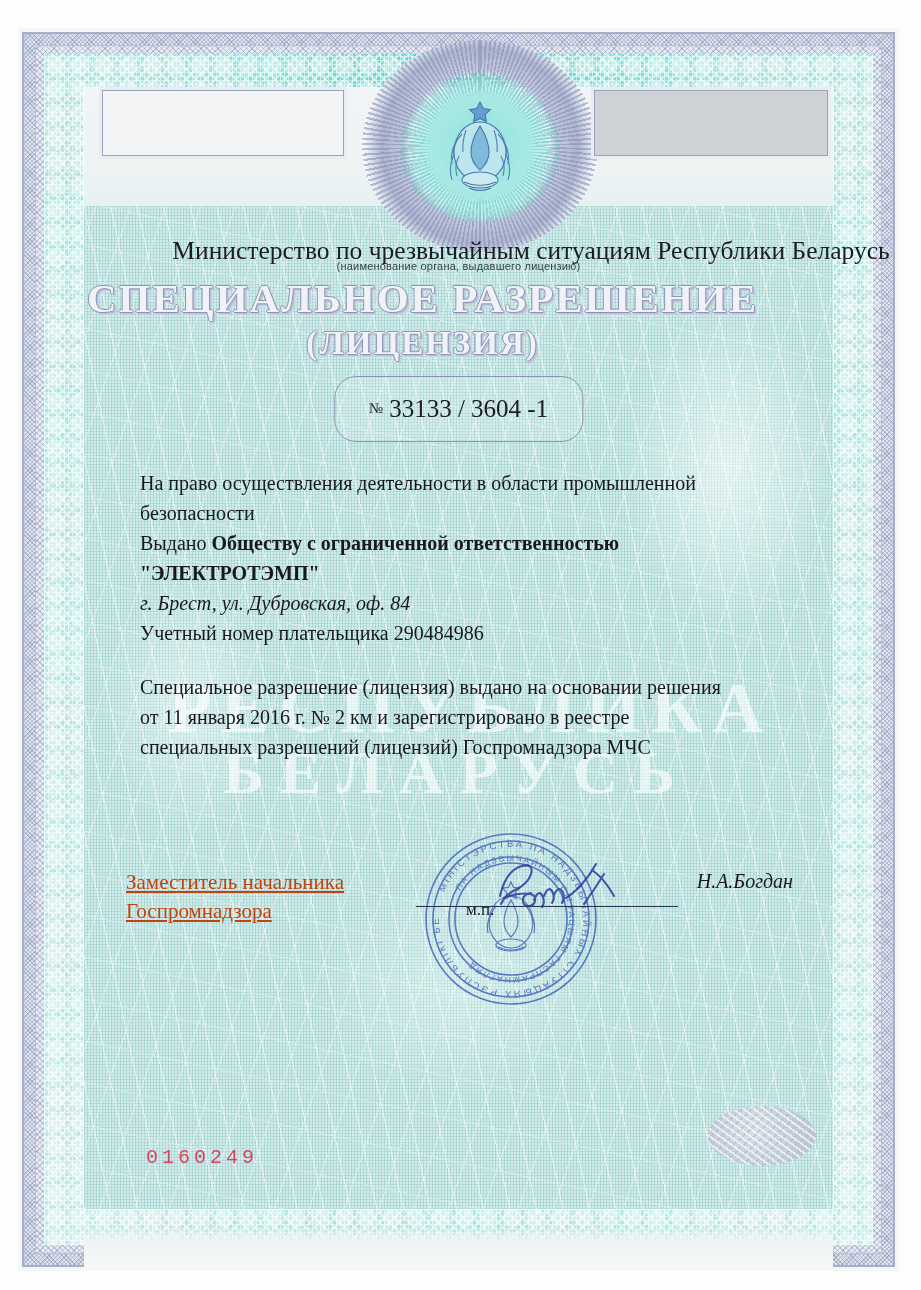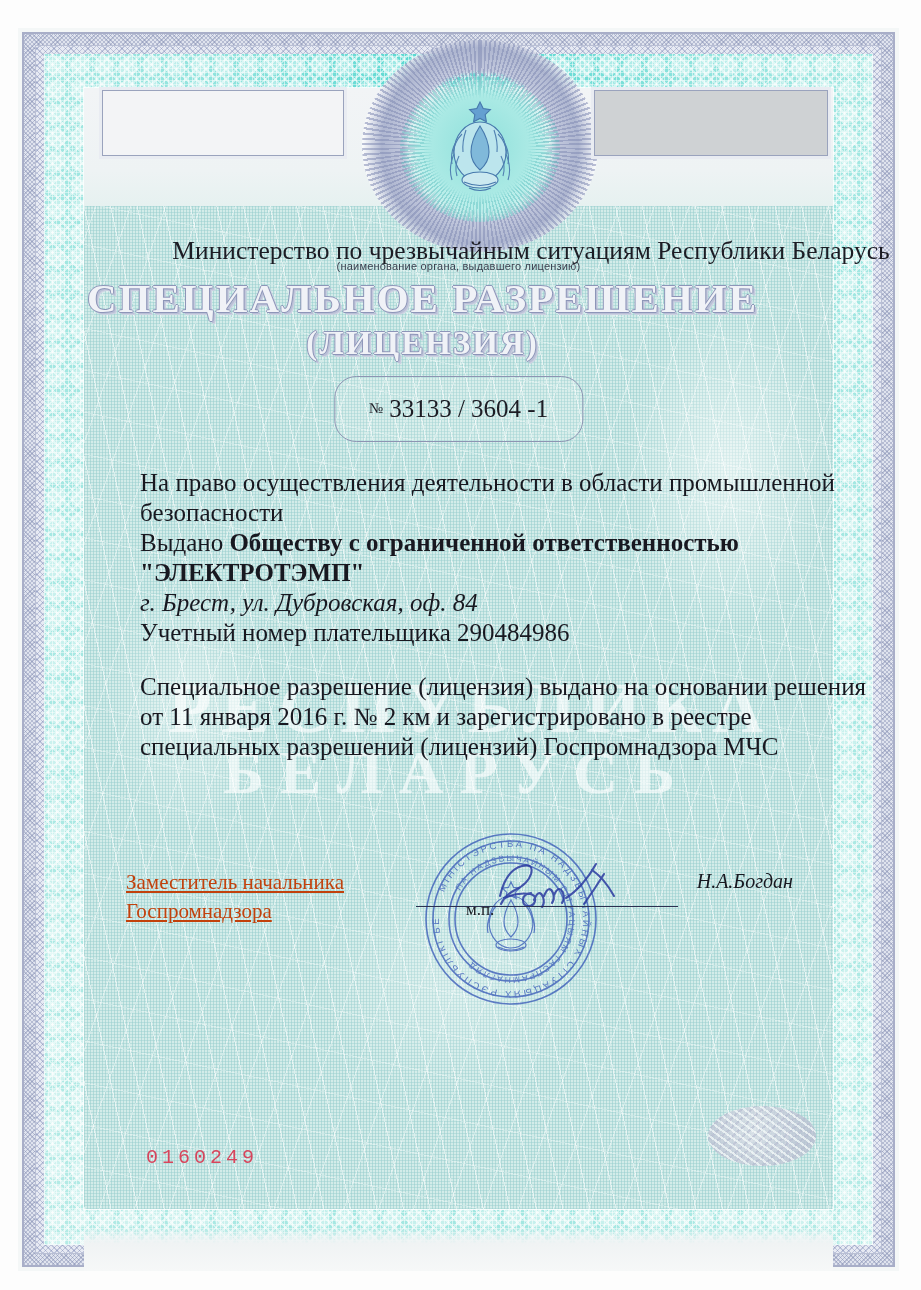--- a/index.html
+++ b/index.html
@@ -227,21 +227,21 @@
   .body-block {
     position: absolute;
     left: 122px;
     width: 700px;
     color: #181820;
   }
   .b1 { top: 440px; }
   .b2 { top: 644px; }
 
   .line {
-    font-size: 25px;
+    font-size: 20px;
     line-height: 30px;
     white-space: nowrap;
   }
   .ital-bold { font-weight: bold; }
   .ital { font-style: italic; }
 
   
   .sig {
     position: absolute;
     left: 108px; top: 840px;

